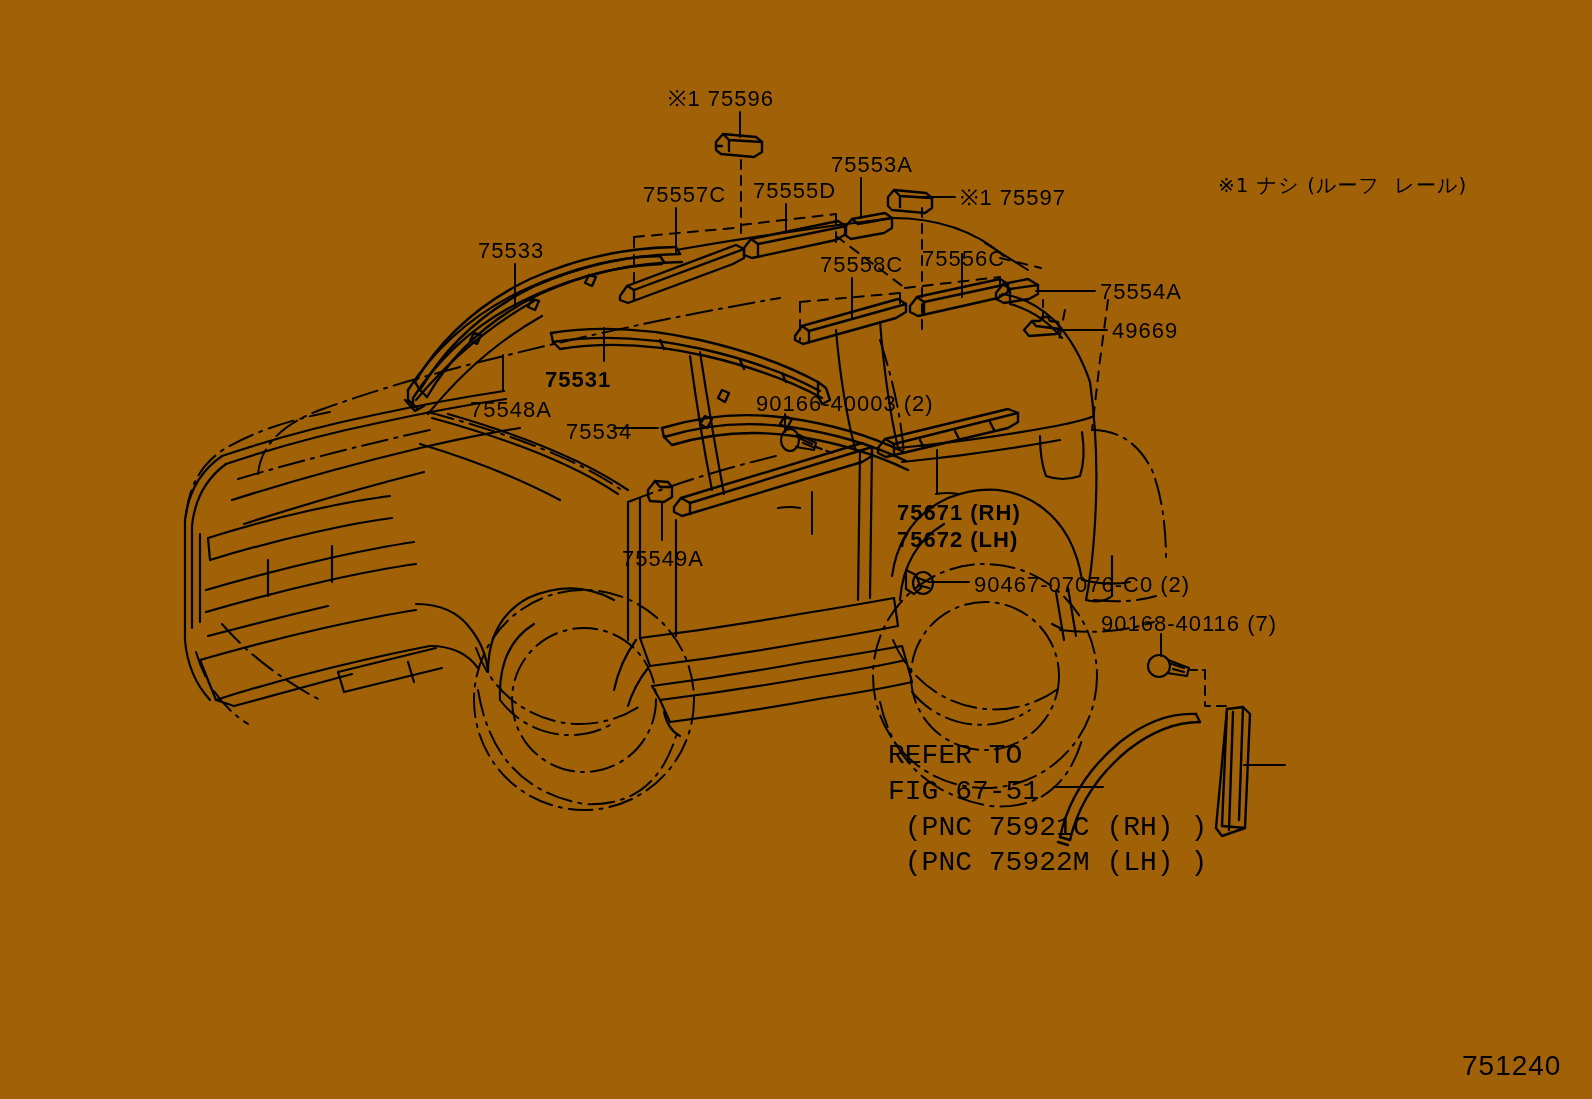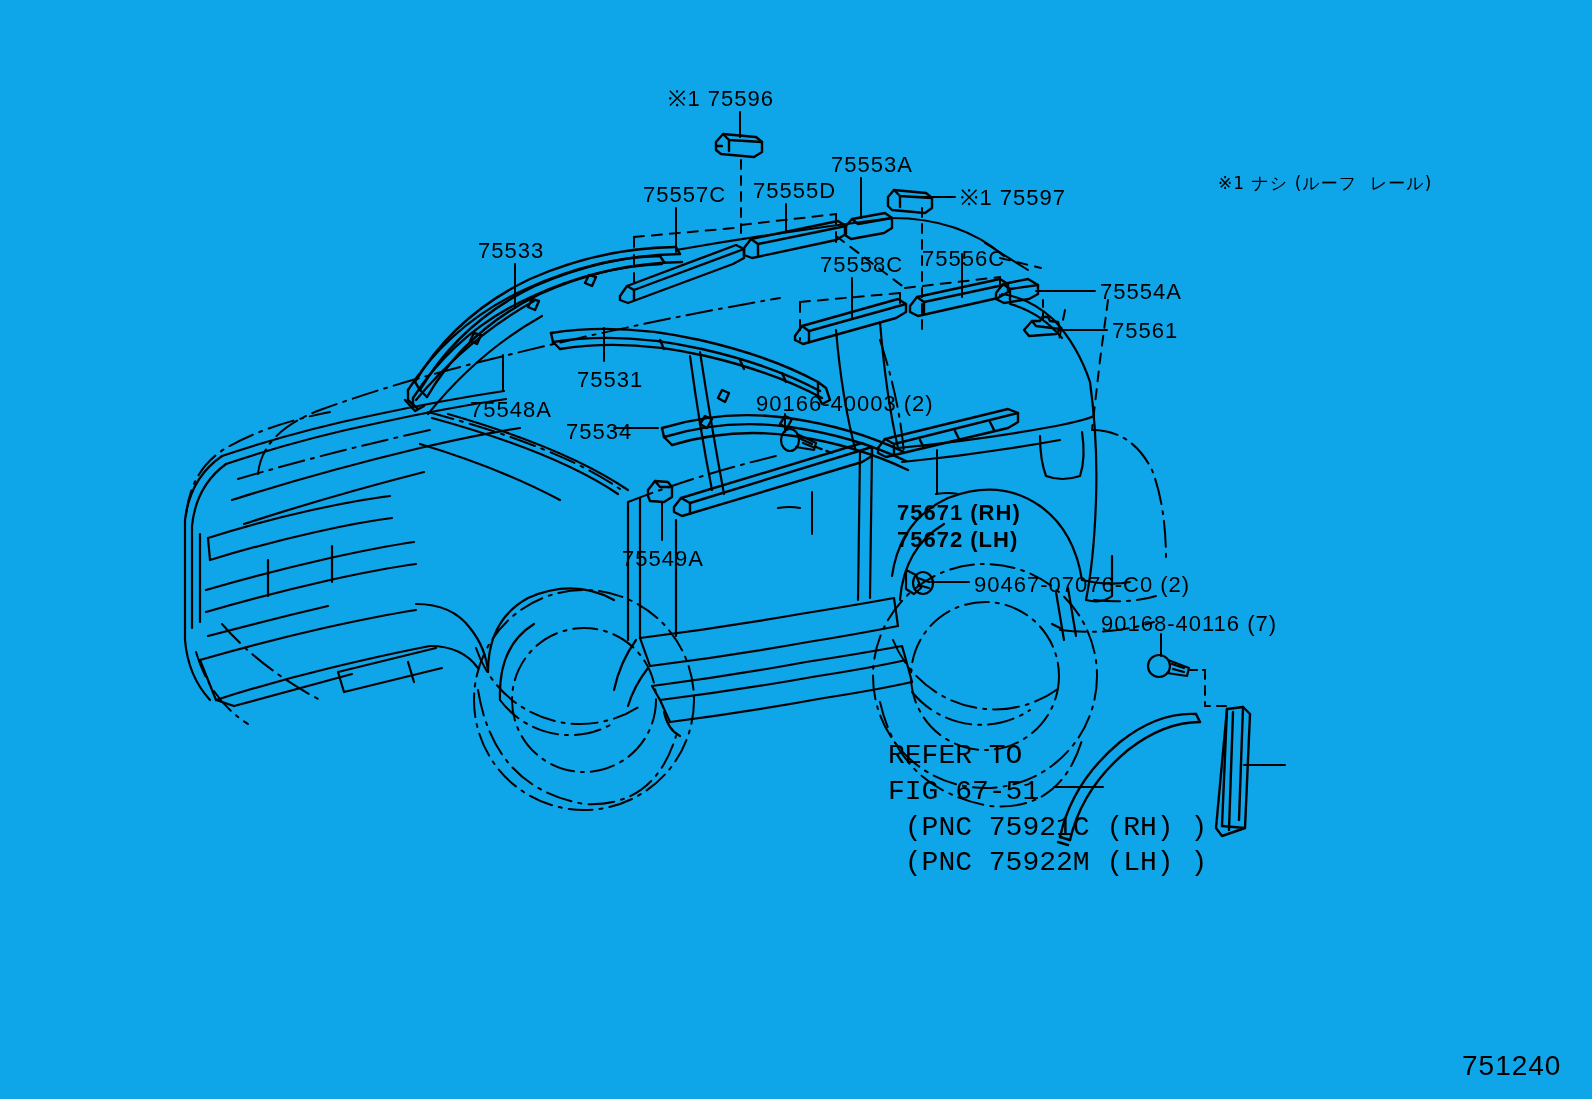--- a/index.html
+++ b/index.html
@@ -6,38 +6,38 @@
   html,body{margin:0;padding:0;background:#ffffff;}
   body{
     font-family:"Liberation Sans", sans-serif;
     color:#000;
     -webkit-font-smoothing:none;
   }
   #sheet{
     position:relative;
     width:1592px;
     height:1099px;
-    background:#0ea5e9;
+    background:#a16207;
     overflow:hidden;
   }
   #art{position:absolute;left:0;top:0;width:1592px;height:1099px;}
   .lbl{
     position:absolute;
     font-family:"Liberation Sans", sans-serif;
     font-size:22px;
     letter-spacing:1px;
     white-space:pre;
     color:#000;
     line-height:1.18;
   }
   .lbl.two{line-height:1.22;}
   .jp{
     position:absolute;
     font-family:"DejaVu Sans", sans-serif;
-    font-size:17px;
+    font-size:20px;
     letter-spacing:1px;
     white-space:pre;
     color:#000;
   }
   .refer{
     position:absolute;
     font-family:"Liberation Mono","DejaVu Sans Mono", monospace;
     font-size:28px;
     letter-spacing:0px;
     white-space:pre;
@@ -440,22 +440,22 @@
 
   <div class="lbl" style="left:668px; top:86px;">※1 75596</div>
   <div class="lbl" style="left:831px; top:152px;">75553A</div>
   <div class="lbl" style="left:643px; top:182px;">75557C</div>
   <div class="lbl" style="left:753px; top:178px;">75555D</div>
   <div class="lbl" style="left:960px; top:185px;">※1 75597</div>
   <div class="lbl" style="left:922px; top:216px;margin-top:30px;">75556C</div>
   <div class="lbl" style="left:478px; top:238px;">75533</div>
   <div class="lbl" style="left:820px; top:252px;">75558C</div>
   <div class="lbl" style="left:1100px; top:279px;">75554A</div>
-  <div class="lbl" style="left:1112px; top:318px;">75561</div>
-  <div class="lbl" style="left:577px; top:367px;">75531</div>
+  <div class="lbl" style="left:1112px; top:318px;">49669</div>
+  <div class="lbl" style="left:545px; top:367px;font-weight:bold;">75531</div>
   <div class="lbl" style="left:470px; top:397px;">75548A</div>
   <div class="lbl" style="left:756px; top:391px;">90166-40003 (2)</div>
   <div class="lbl" style="left:566px; top:419px;">75534</div>
   <div class="lbl two" style="left:897px; top:500px;font-weight:bold;">75671 (RH)
 75672 (LH)</div>
   <div class="lbl" style="left:622px; top:546px;">75549A</div>
   <div class="lbl" style="left:974px; top:572px;">90467-07076-C0 (2)</div>
   <div class="lbl" style="left:1101px; top:611px;">90168-40116 (7)</div>
 
   <div class="jp" style="left:1218px; top:172px;">※1 ナシ (ルーフ  レール)</div>

